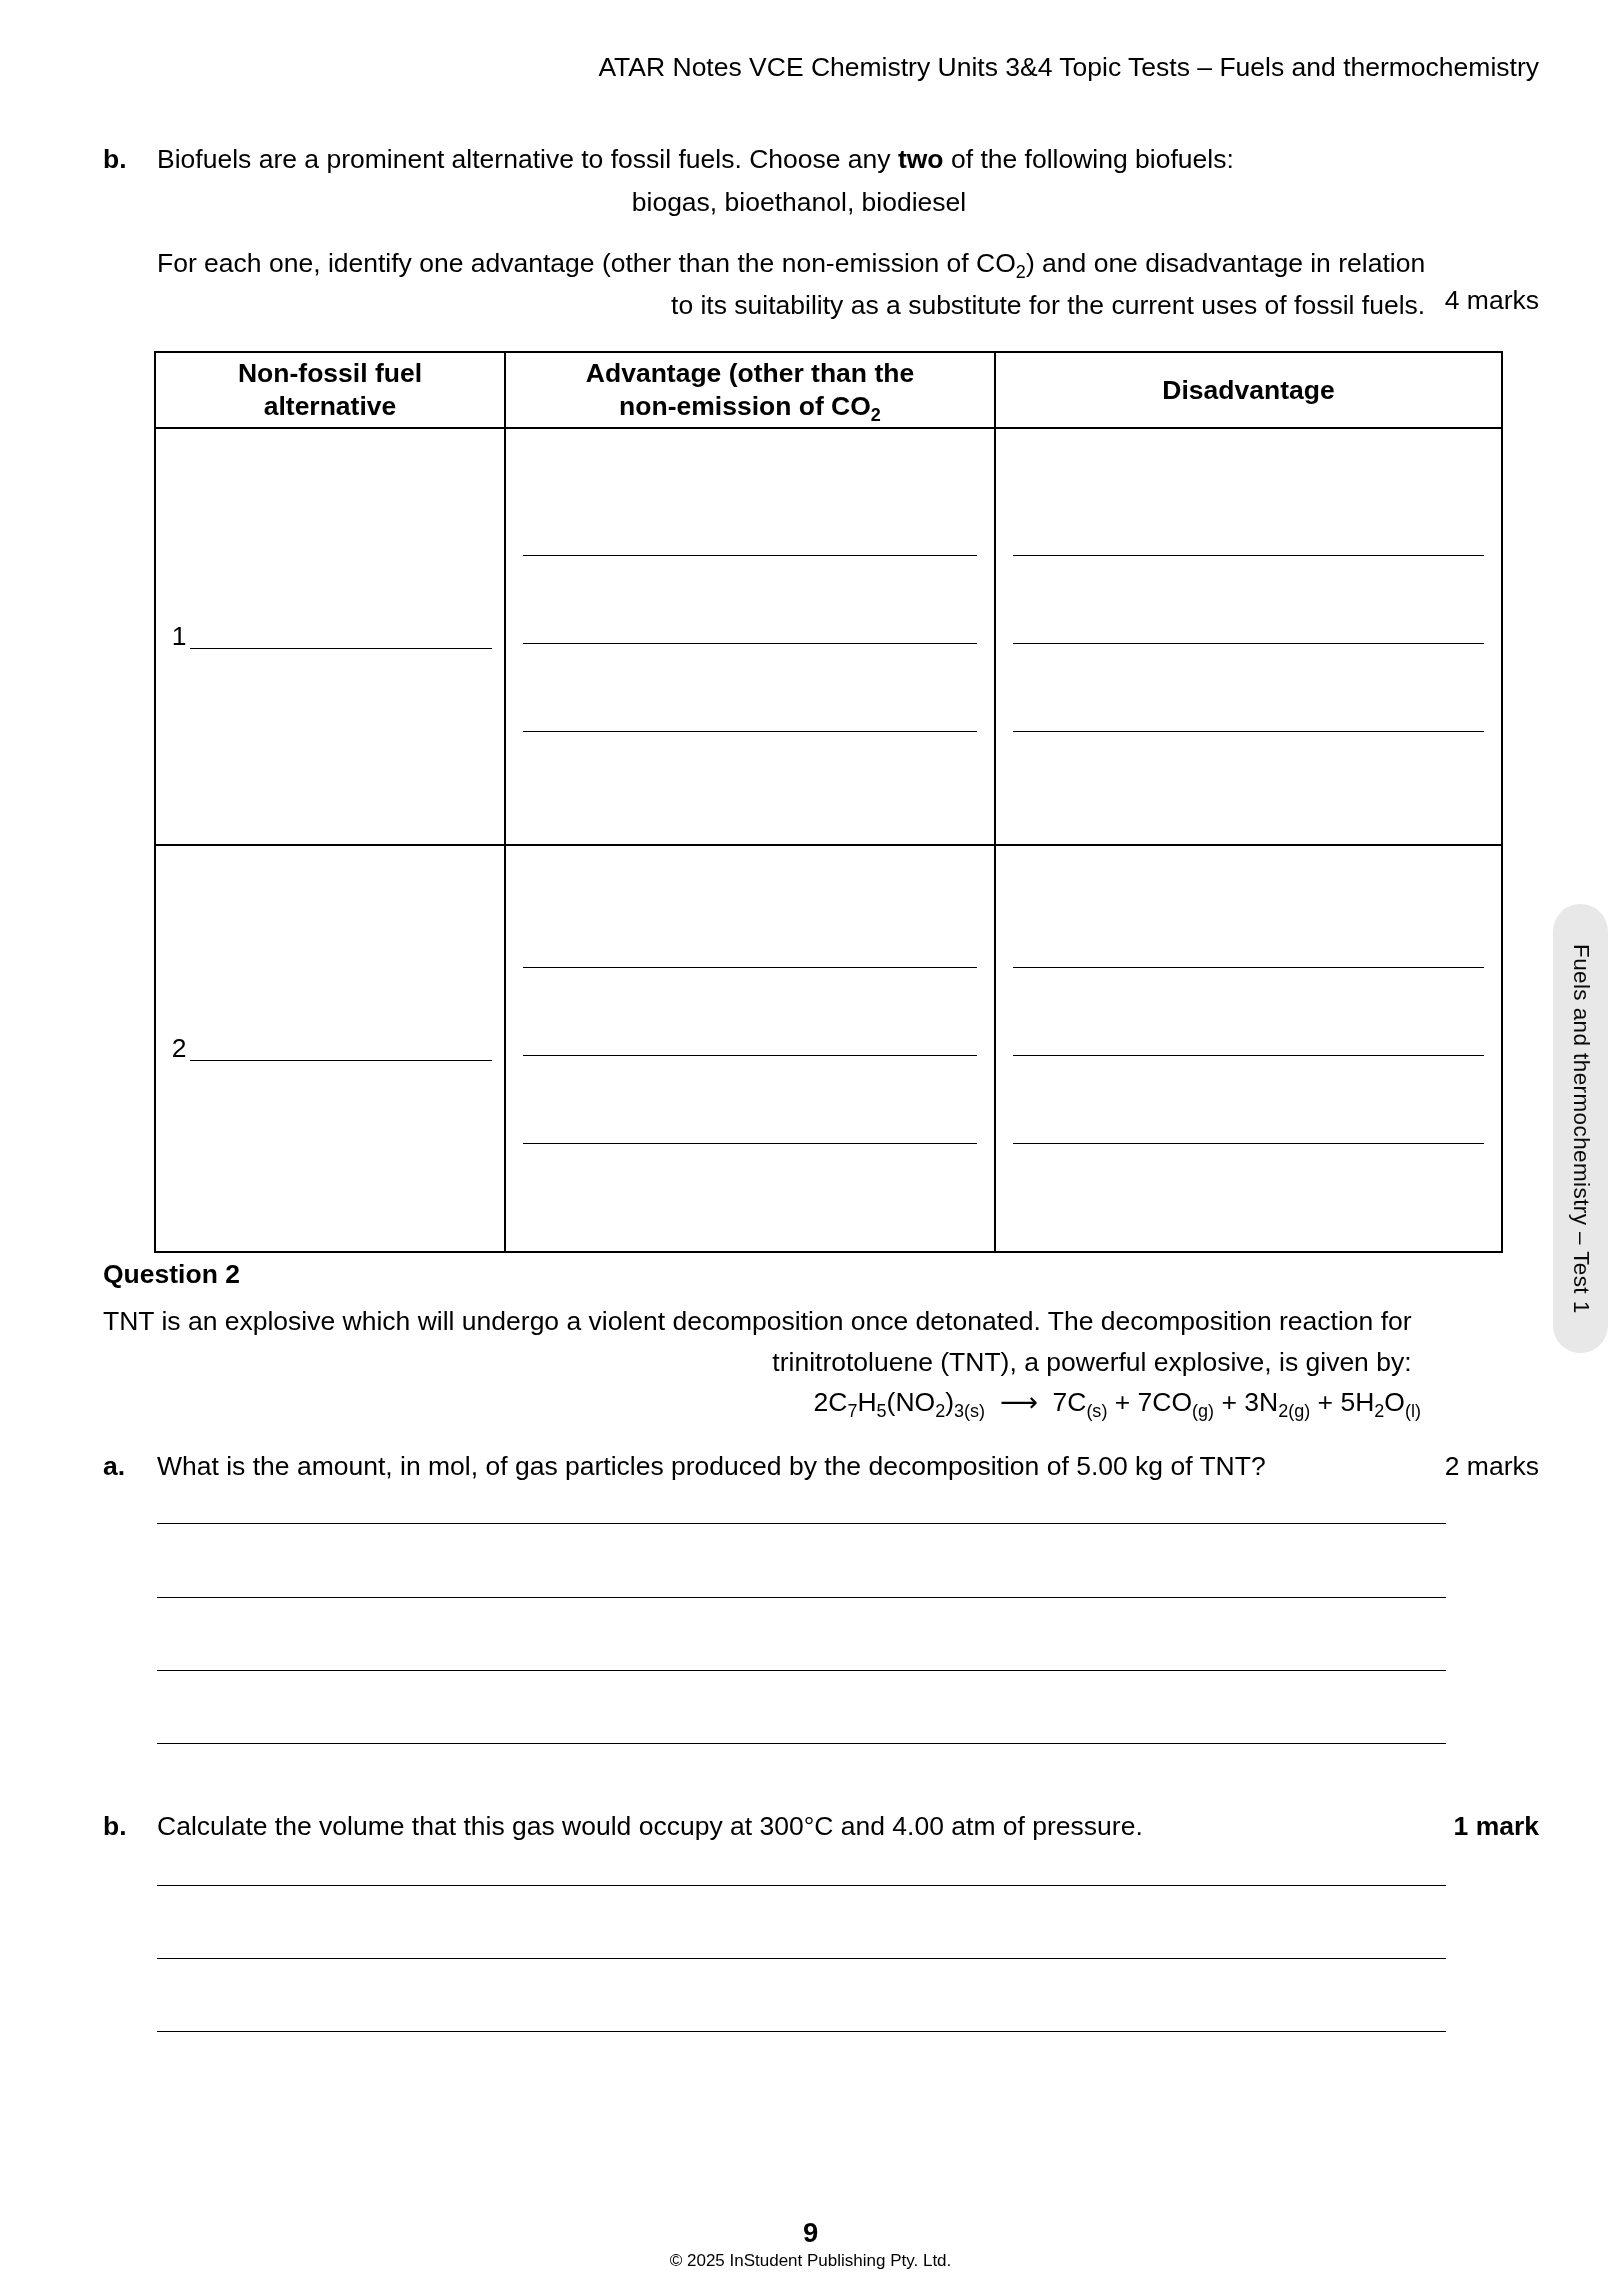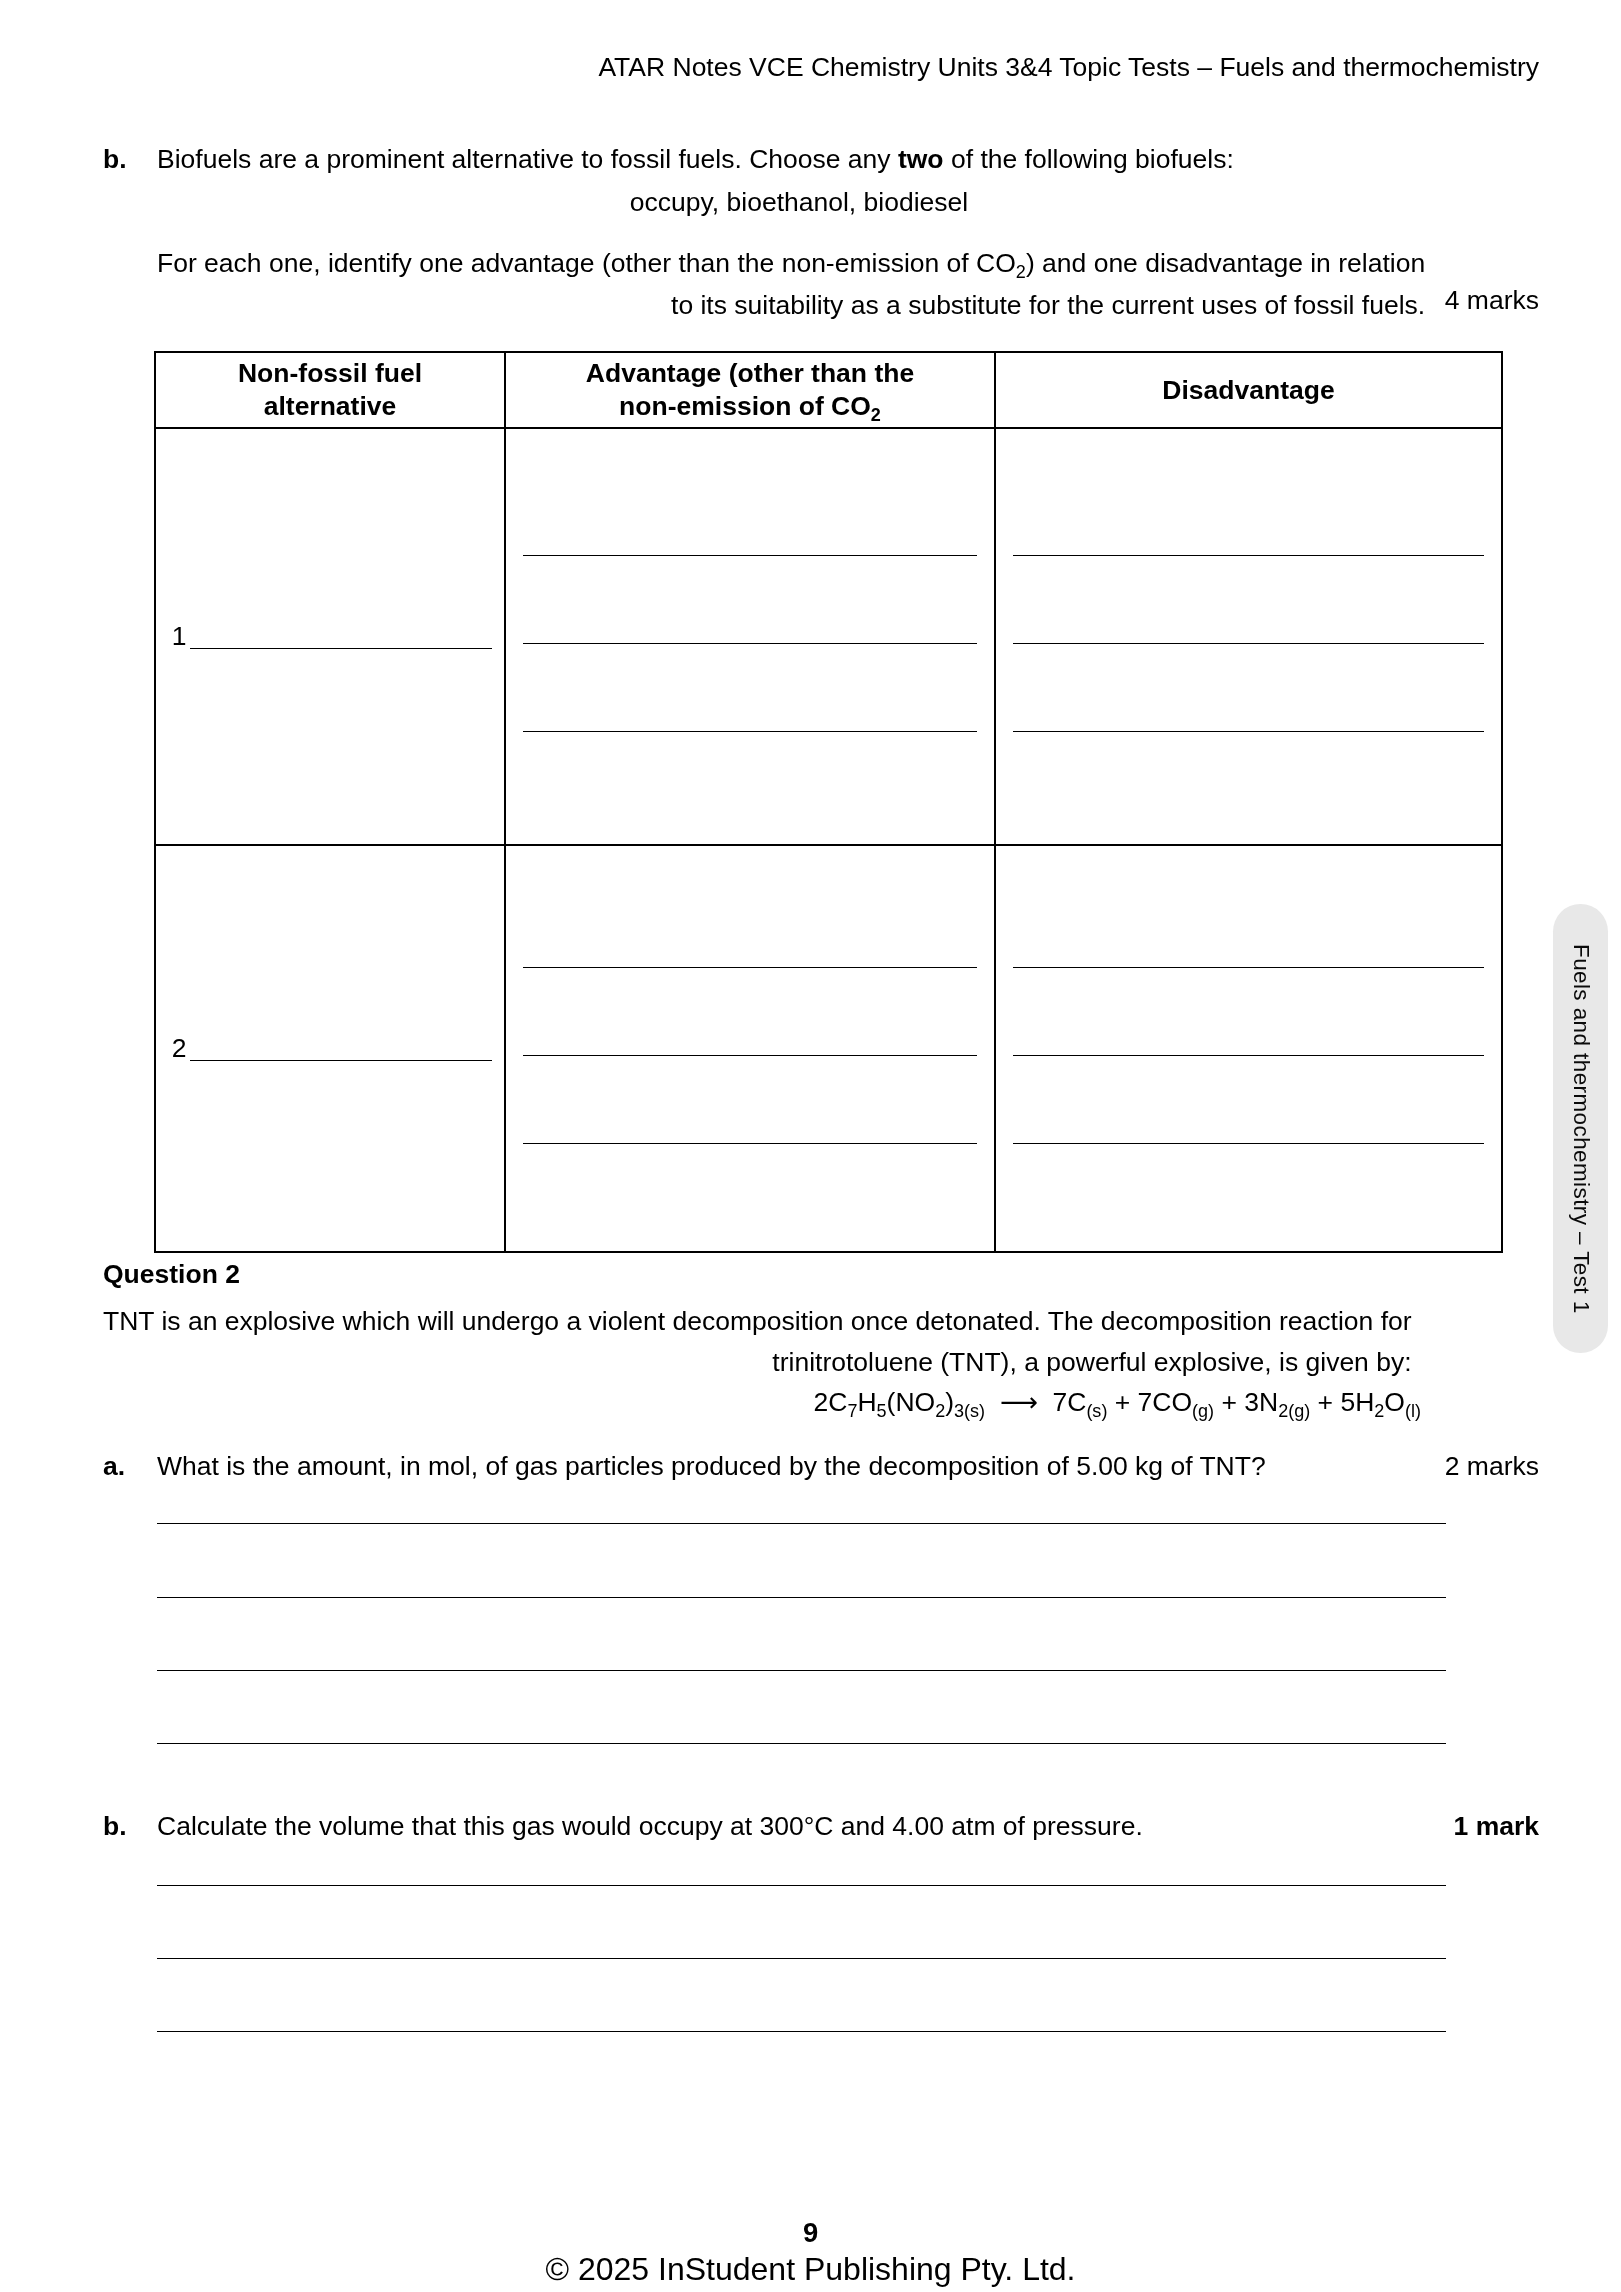--- a/index.html
+++ b/index.html
@@ -54,32 +54,32 @@
     top:904px;left:1553px;width:55px;height:449px;
     background:#e8e8e8;border-radius:27.4px;
     display:flex;align-items:center;justify-content:center;
   }
   .side-tab span{
     writing-mode:vertical-rl;
     font-size:22.5px;white-space:nowrap;letter-spacing:0.4px;color:#0a0a0a;
   }
   
   .page-num{top:2217px;left:0;width:1621px;font-size:27.4px;}
-  .copyright{top:2251px;left:0;width:1621px;font-size:32px;}
+  .copyright{top:2251px;left:0;width:1621px;font-size:17px;}
 </style>
 </head>
 <body>
 
 <div class="page">
 
   <div class="abs doc-header">ATAR Notes VCE Chemistry Units 3&amp;4 Topic Tests – Fuels and thermochemistry</div>
 
   <div class="abs qb-label b">b.</div>
   <div class="abs qb-line1"><span>Biofuels are a prominent alternative to fossil fuels. Choose any </span><b>two</b><span> of the following biofuels:</span></div>
-  <div class="abs qb-biofuels center">occupy, bioethanol, biodiesel</div>
+  <div class="abs qb-biofuels center">biogas, bioethanol, biodiesel</div>
   <div class="abs qb-para">
     <div><span>For each one, identify one advantage (other than the non-emission of CO</span><sub>2</sub><span>) and one disadvantage in relation</span></div>
     <div>to its suitability as a substitute for the current uses of fossil fuels.</div>
   </div>
   <div class="abs qb-marks">4 marks</div>
 
   <table class="alt-table">
     <tbody>
         <tr>
       <th class="col1">

